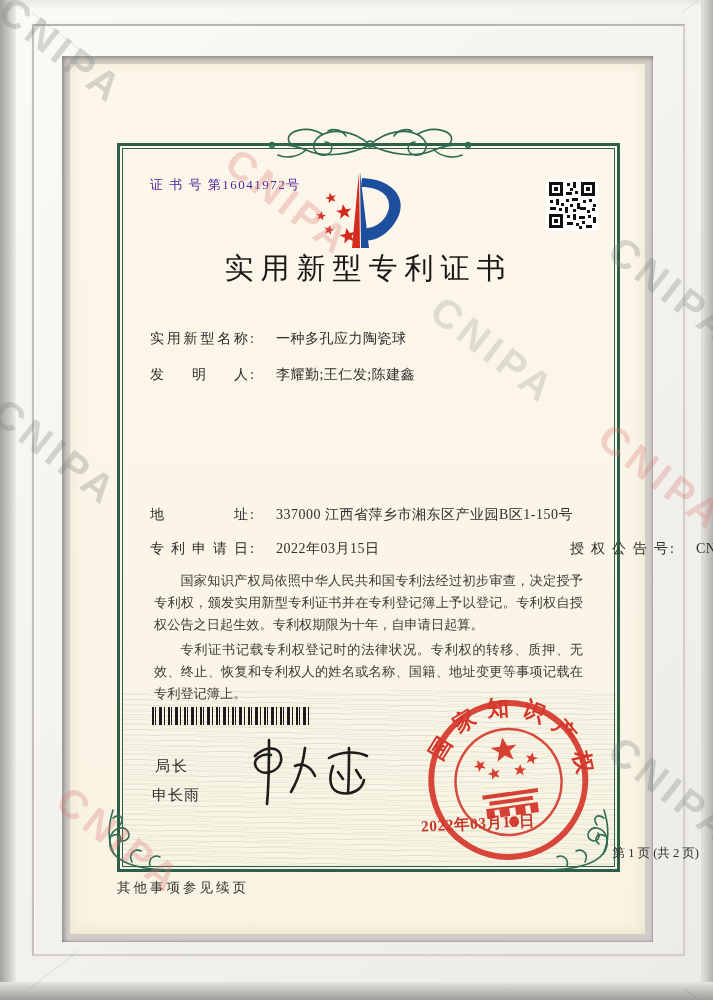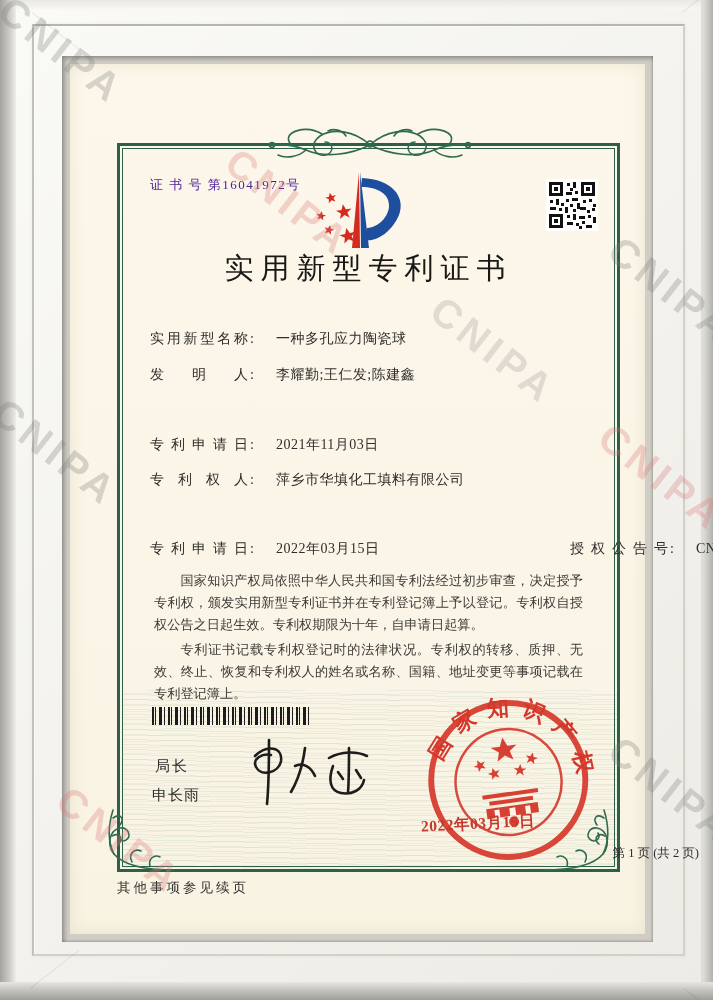--- a/index.html
+++ b/index.html
@@ -209,25 +209,22 @@
   </svg>
 
   <div class="title">实用新型专利证书</div>
 
   <div class="frow" style="top:330px">
     <span class="flabel">实用新型名称</span><span class="fcolon">:</span><span class="fvalue">一种多孔应力陶瓷球</span>
   </div>
   <div class="frow" style="top:366px">
     <span class="flabel">发明人</span><span class="fcolon">:</span><span class="fvalue">李耀勤;王仁发;陈建鑫</span>
   </div>
-  <div class="frow" style="top:436px">
-    <span class="flabel">专利申请日</span><span class="fcolon">:</span><span class="fvalue">2021年11月03日</span>
-  </div>
-  <div class="frow" style="top:471px">
-    <span class="flabel">专利权人</span><span class="fcolon">:</span><span class="fvalue">萍乡市华填化工填料有限公司</span>
+  <div class="frow" style="top:506px">
+    <span class="flabel">地址</span><span class="fcolon">:</span><span class="fvalue">337000 江西省萍乡市湘东区产业园B区1-150号</span>
   </div>
   <div class="frow" style="top:540px">
     <span class="flabel">专利申请日</span><span class="fcolon">:</span><span class="fvalue">2022年03月15日</span>
     <span class="grant2">
       <span class="flabel">授权公告号</span><span class="fcolon">:</span><span class="fvalue">CN 216030136 U</span>
     </span>
   </div>
 
   <div class="bodytext">
     <p>国家知识产权局依照中华人民共和国专利法经过初步审查，决定授予专利权，颁发实用新型专利证书并在专利登记簿上予以登记。专利权自授权公告之日起生效。专利权期限为十年，自申请日起算。</p>

